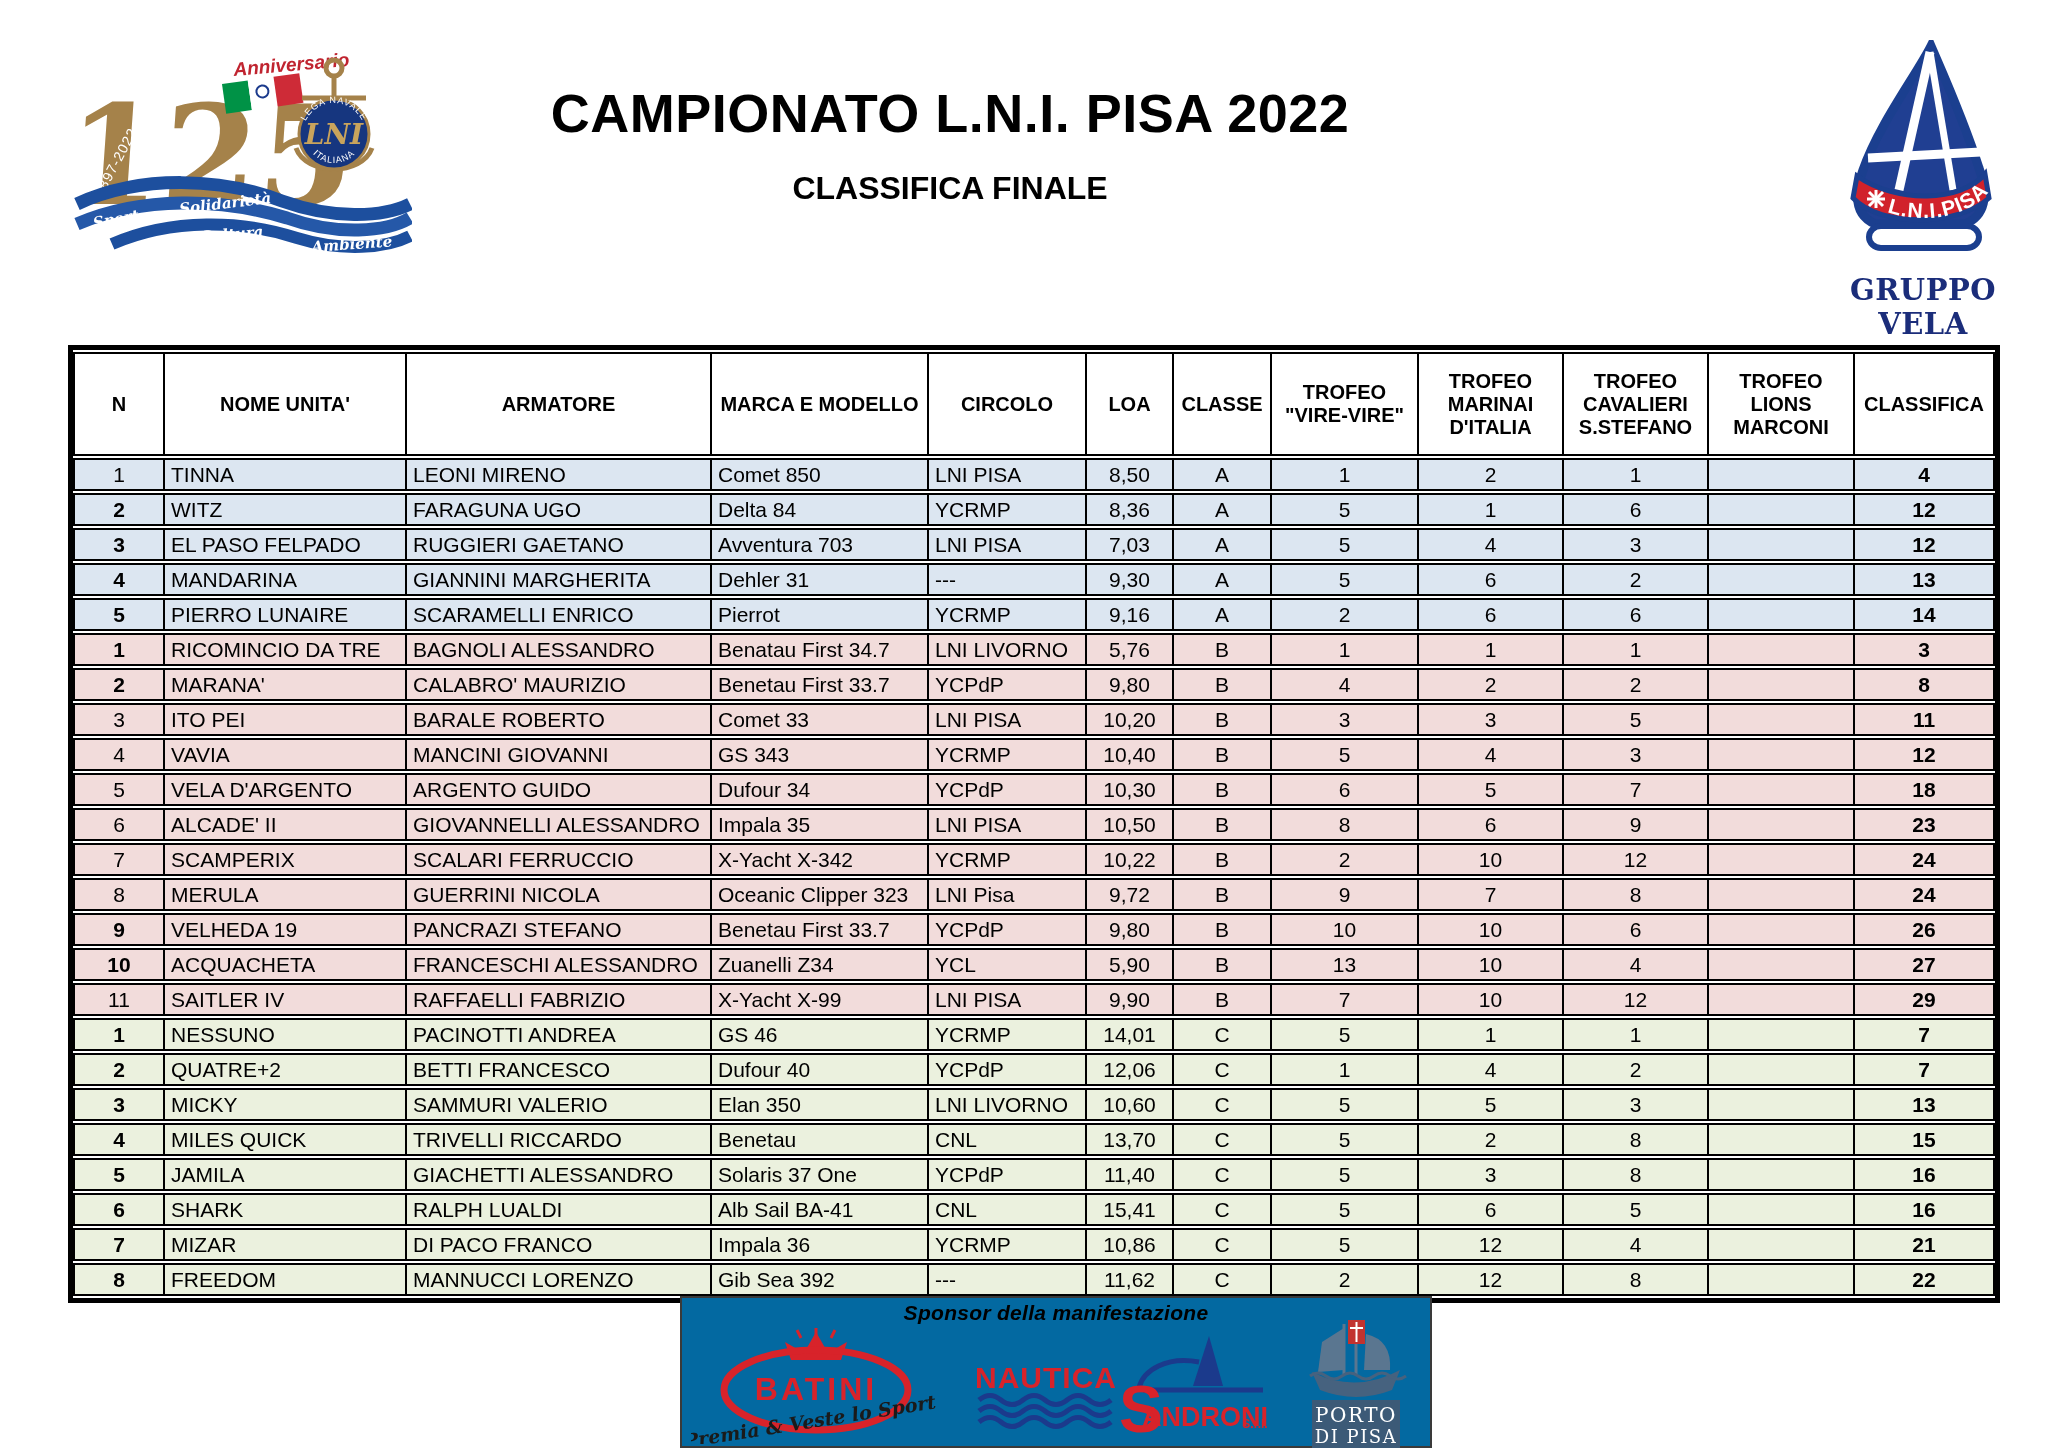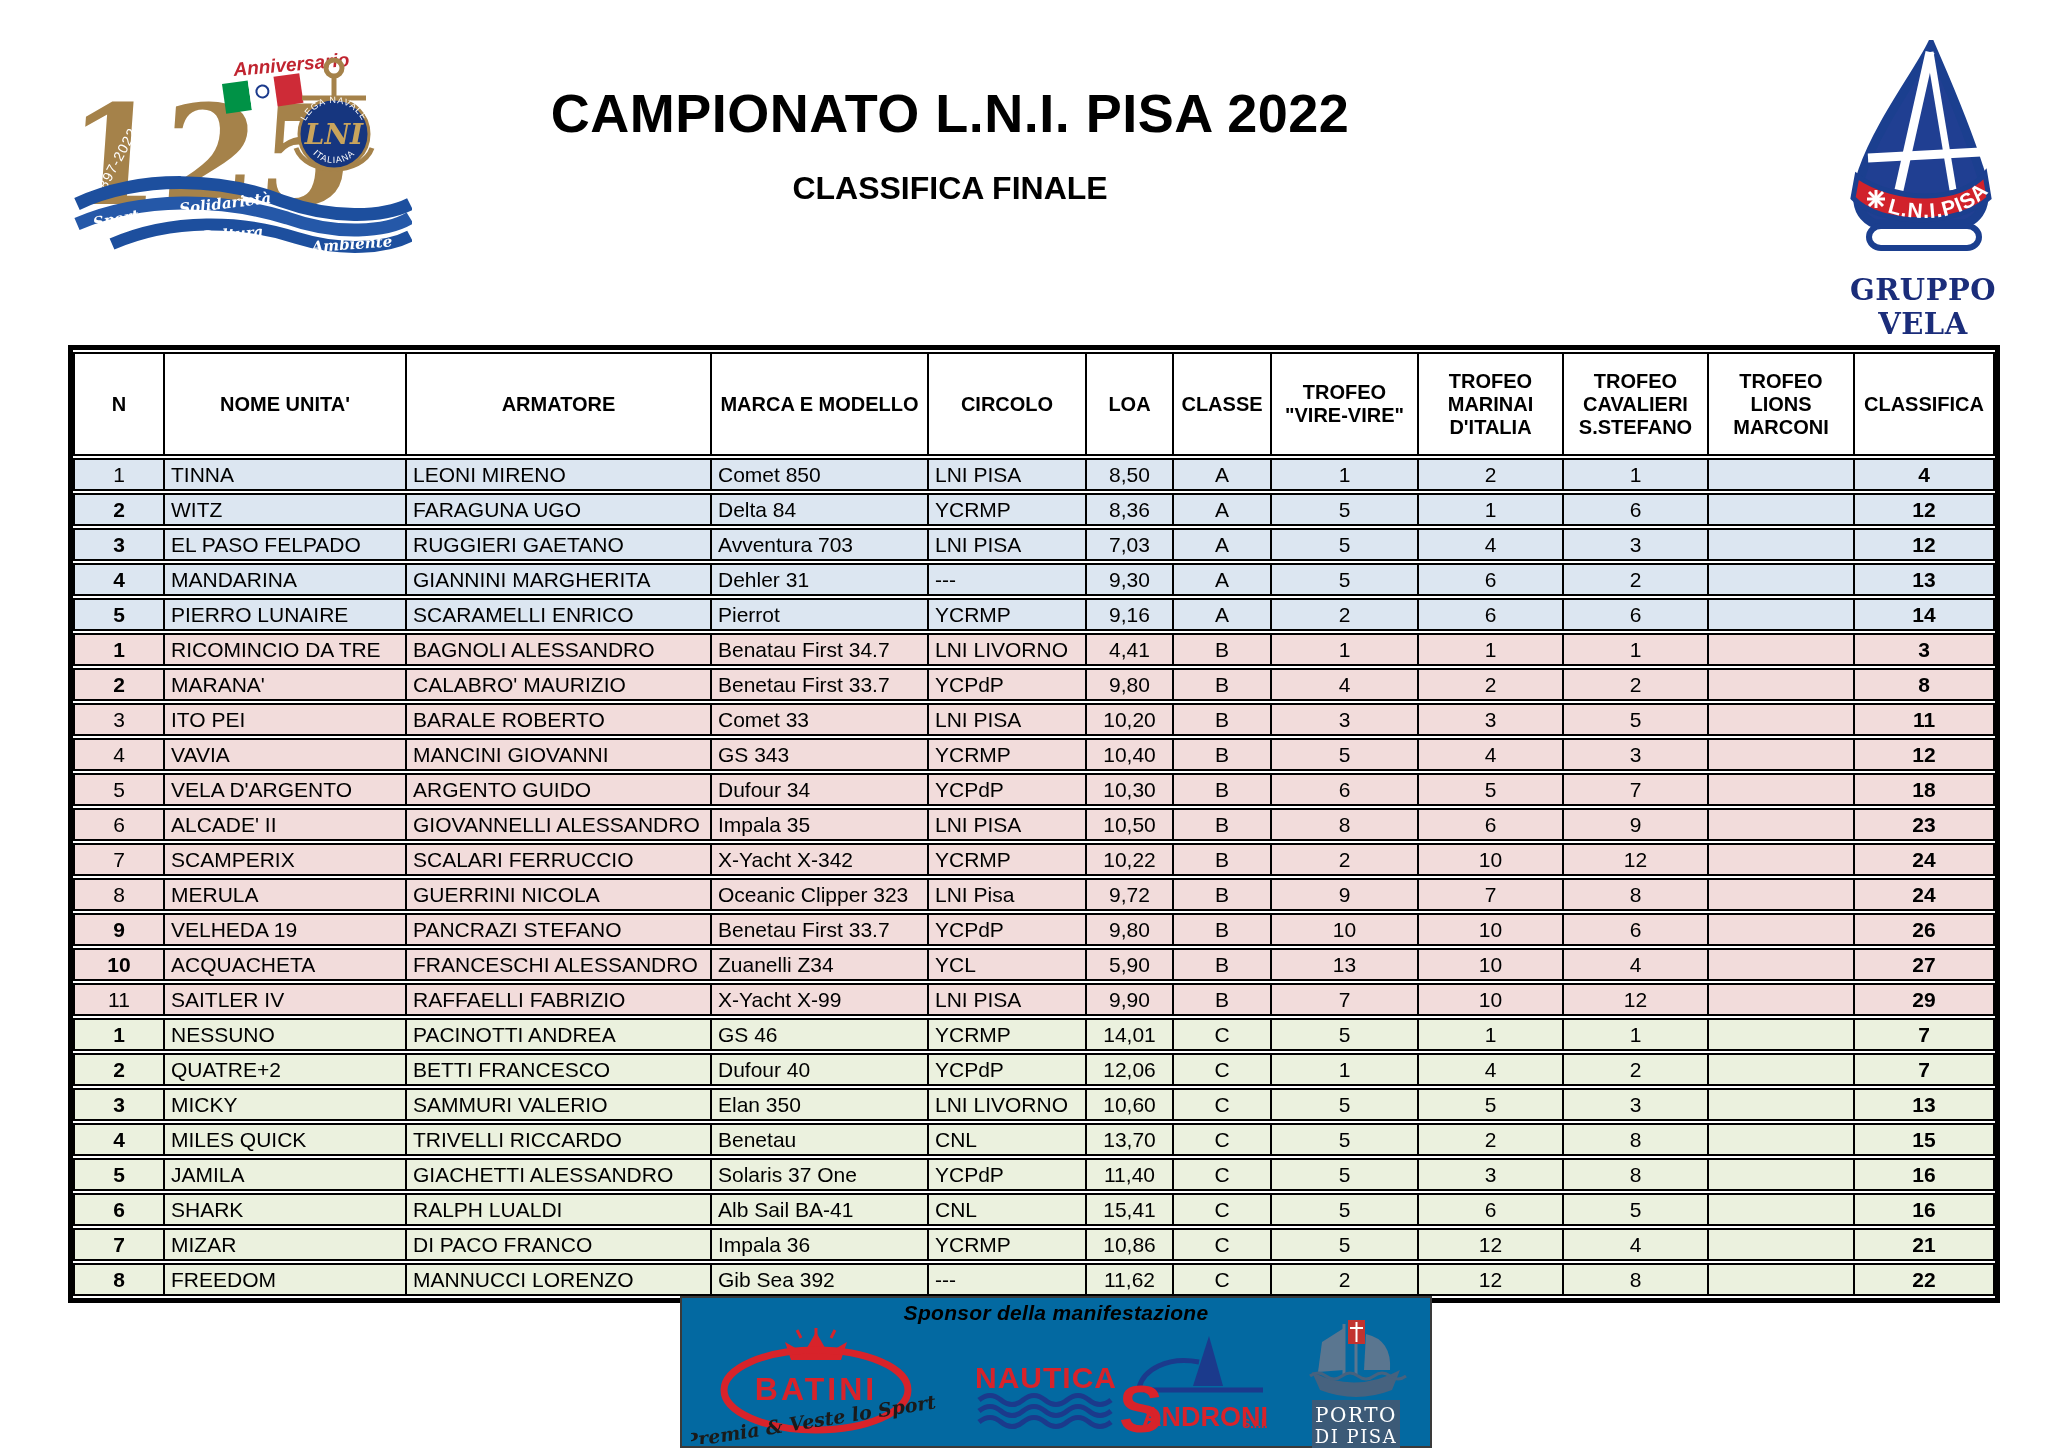--- a/index.html
+++ b/index.html
@@ -232,21 +232,21 @@
         <td class="c-center">6</td>
         <td class="c-center"></td>
         <td class="c-center b">14</td>
       </tr>
       <tr style="background: rgb(242, 220, 219);">
         <td class="c-center b">1</td>
         <td class="c-left">RICOMINCIO DA TRE</td>
         <td class="c-left">BAGNOLI ALESSANDRO</td>
         <td class="c-left">Benatau First 34.7</td>
         <td class="c-left">LNI LIVORNO</td>
-        <td class="c-center">4,41</td>
+        <td class="c-center">5,76</td>
         <td class="c-center">B</td>
         <td class="c-center">1</td>
         <td class="c-center">1</td>
         <td class="c-center">1</td>
         <td class="c-center"></td>
         <td class="c-center b">3</td>
       </tr>
       <tr style="background: rgb(242, 220, 219);">
         <td class="c-center b">2</td>
         <td class="c-left">MARANA'</td>

